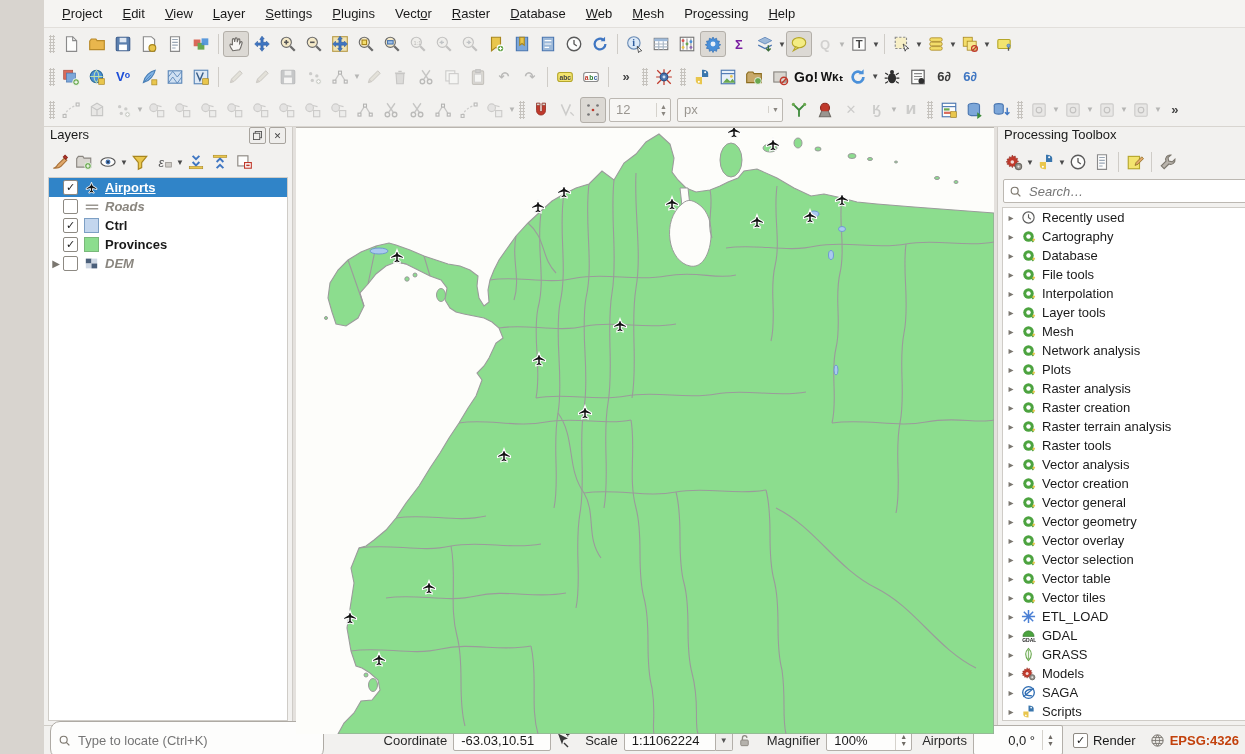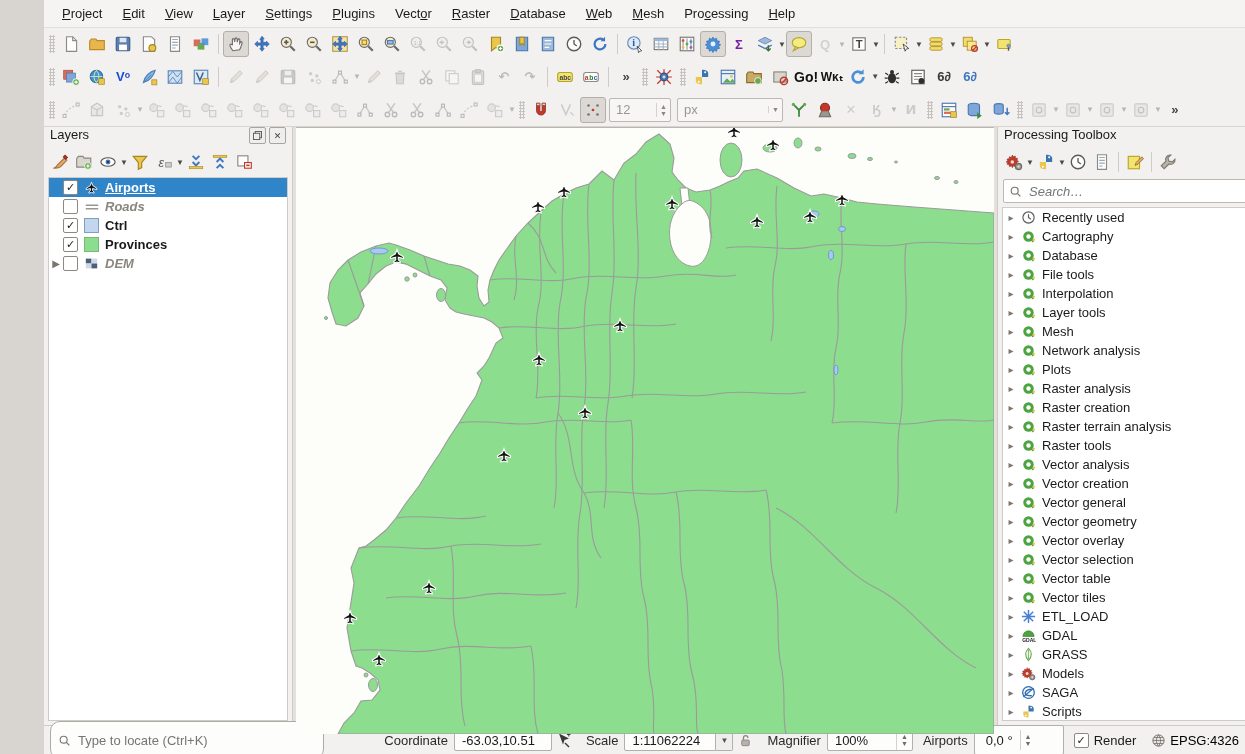--- a/index.html
+++ b/index.html
@@ -1562,36 +1562,36 @@
       </span>
     <span class="sb-label">Magnifier</span>
     <div class="sb-box sb-spin" style="width:84px;padding:0;justify-content:space-between">
       <span style="padding:0 7px">100%</span>
         <span class="arr">
           <span>▲</span>
           <span>▼</span>
         </span>
     </div>
     <span class="sb-label">Airports</span>
-    <div class="sb-box sb-spin" style="width:80px;padding:4px;justify-content:flex-start">
+    <div class="sb-box sb-spin" style="width:80px;padding:4px;justify-content:flex-end">
       <span style="padding:0 7px">0,0 °</span>
         <span class="arr">
           <span>▲</span>
           <span>▼</span>
         </span>
     </div>
     <div id="render-group">
       <span class="cbx">✓</span>
       <span>Render</span>
     </div>
     <span class="sb-ic" style="margin-left:12px">
         <svg width="15" height="15">
           <use href="#s-globeg"></use>
         </svg>
       </span>
-    <span style="font-weight:normal;color:#000000">EPSG:4326</span>
+    <span style="font-weight:bold;color:#c2410c">EPSG:4326</span>
     <span class="sb-ic" style="margin-left:22px">
         <svg width="16" height="16">
           <use href="#s-bubble"></use>
         </svg>
       </span>
   </div>
 </div>
 
 </body></html>

